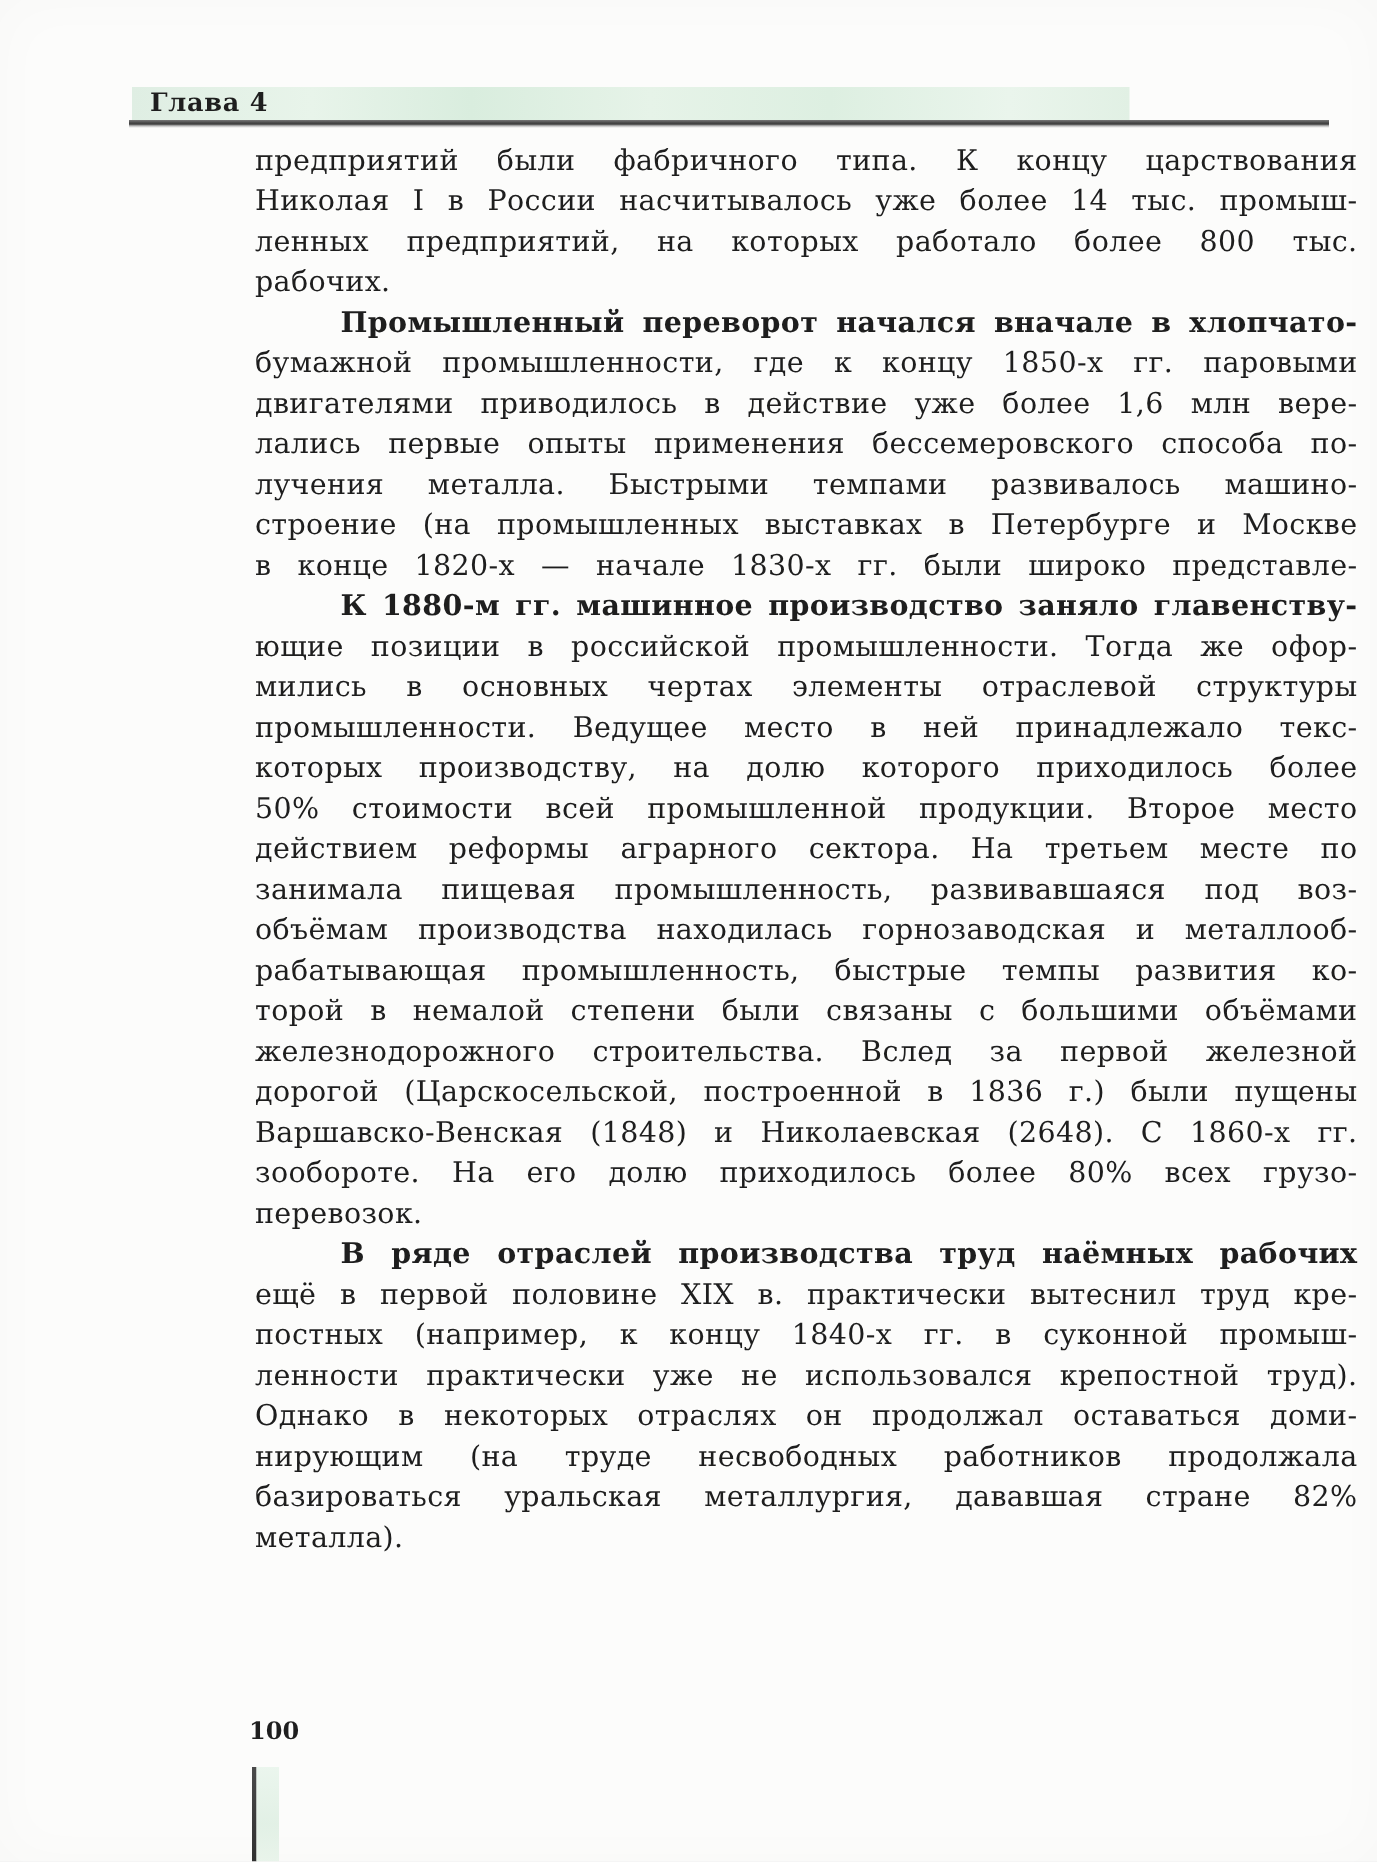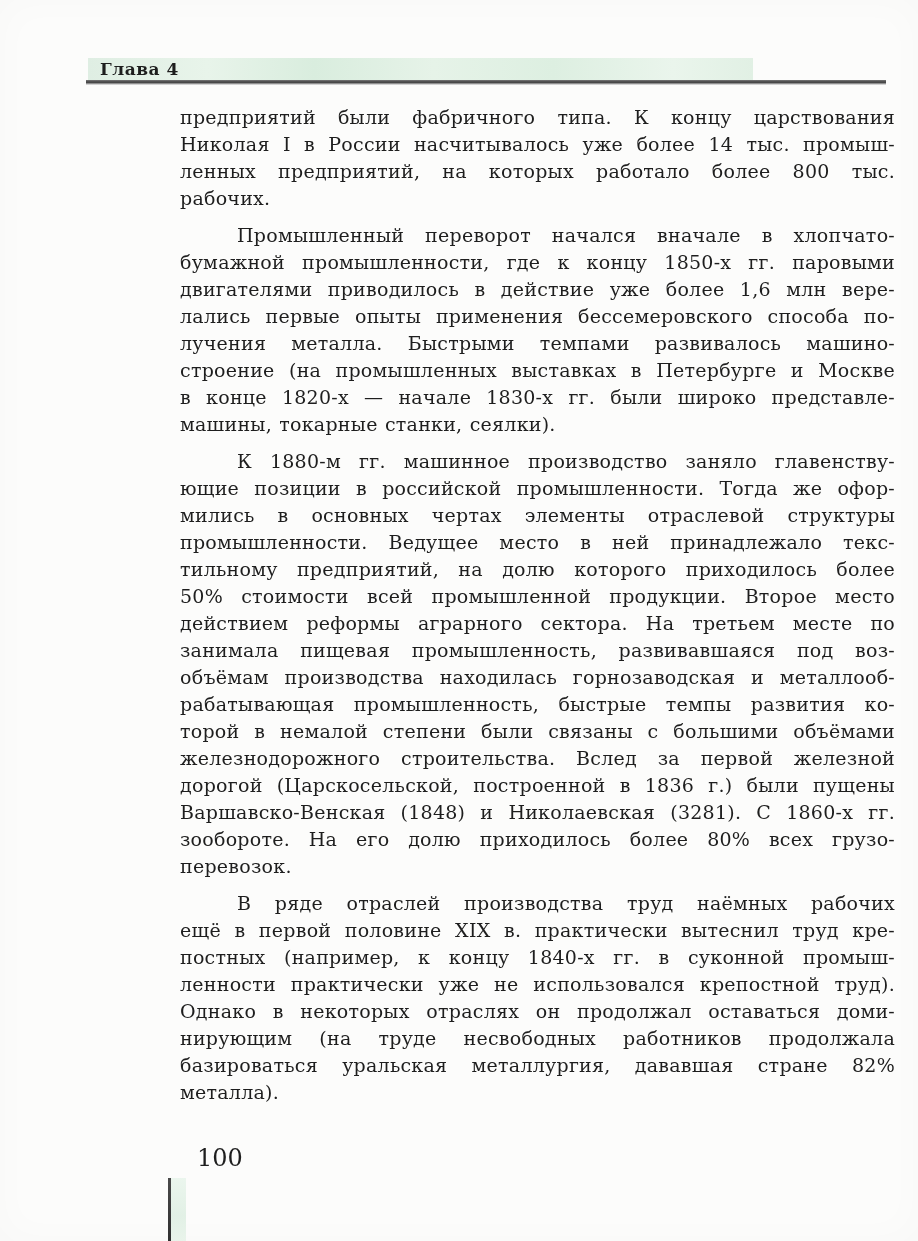--- a/index.html
+++ b/index.html
@@ -55,41 +55,40 @@
   .text-block {
     position: absolute;
     left: 170px;
     top: 94px;
     width: 735px;
     color: var(--ink, #1e1e1e);
     font-size: 19px;
     letter-spacing: 0.25px;
     word-spacing: 1px;
   }
-  .paragraph { margin: 10px; }
+  .paragraph { margin: 0; }
   .line {
     height: 27px;
     line-height: 27px;
     text-align: justify;
     text-align-last: justify;
     white-space: nowrap;
     overflow: visible;
   }
   .line.last { text-align-last: left; white-space: normal; }
-  .line.indent { text-indent: 57px; }
+  .line.indent { text-indent: 57px; font-weight: bold; }
 
   
   .page-number {
     position: absolute;
     left: 166px;
     top: 1144px;
-    font-size: 24px;
-    font-weight: normal;
+    font-size: 16px;
+    font-weight: bold;
     color: var(--ink, #1e1e1e);
-    margin-left: 31px;
   }
   .binding-line {
     position: absolute;
     left: 168px;
     top: 1178px;
     width: 3px;
     height: 63px;
     background: linear-gradient(180deg, #4a4a4a, #303030);
   }
   .binding-tint {
@@ -120,37 +119,36 @@
         <div class="line last">рабочих.</div>
       </div>
       <div class="paragraph">
         <div class="line indent">Промышленный переворот начался вначале в хлопчато-</div>
         <div class="line">бумажной промышленности, где к концу 1850-х гг. паровыми</div>
         <div class="line">двигателями приводилось в действие уже более 1,6 млн вере-</div>
         <div class="line">лались первые опыты применения бессемеровского способа по-</div>
         <div class="line">лучения металла. Быстрыми темпами развивалось машино-</div>
         <div class="line">строение (на промышленных выставках в Петербурге и Москве</div>
         <div class="line">в конце 1820-х — начале 1830-х гг. были широко представле-</div>
-        <div class="line last">машины, токарные станки, сеялки).</div>
       </div>
       <div class="paragraph">
         <div class="line indent">К 1880-м гг. машинное производство заняло главенству-</div>
         <div class="line">ющие позиции в российской промышленности. Тогда же офор-</div>
         <div class="line">мились в основных чертах элементы отраслевой структуры</div>
         <div class="line">промышленности. Ведущее место в ней принадлежало текс-</div>
-        <div class="line">тильному предприятий, на долю которого приходилось более</div>
+        <div class="line">которых производству, на долю которого приходилось более</div>
         <div class="line">50% стоимости всей промышленной продукции. Второе место</div>
         <div class="line">действием реформы аграрного сектора. На третьем месте по</div>
         <div class="line">занимала пищевая промышленность, развивавшаяся под воз-</div>
         <div class="line">объёмам производства находилась горнозаводская и металлооб-</div>
         <div class="line">рабатывающая промышленность, быстрые темпы развития ко-</div>
         <div class="line">торой в немалой степени были связаны с большими объёмами</div>
         <div class="line">железнодорожного строительства. Вслед за первой железной</div>
         <div class="line">дорогой (Царскосельской, построенной в 1836 г.) были пущены</div>
-        <div class="line">Варшавско-Венская (1848) и Николаевская (3281). С 1860-х гг.</div>
+        <div class="line">Варшавско-Венская (1848) и Николаевская (2648). С 1860-х гг.</div>
         <div class="line">зообороте. На его долю приходилось более 80% всех грузо-</div>
         <div class="line last">перевозок.</div>
       </div>
       <div class="paragraph">
         <div class="line indent">В ряде отраслей производства труд наёмных рабочих</div>
         <div class="line">ещё в первой половине XIX в. практически вытеснил труд кре-</div>
         <div class="line">постных (например, к концу 1840-х гг. в суконной промыш-</div>
         <div class="line">ленности практически уже не использовался крепостной труд).</div>
         <div class="line">Однако в некоторых отраслях он продолжал оставаться доми-</div>
         <div class="line">нирующим (на труде несвободных работников продолжала</div>

